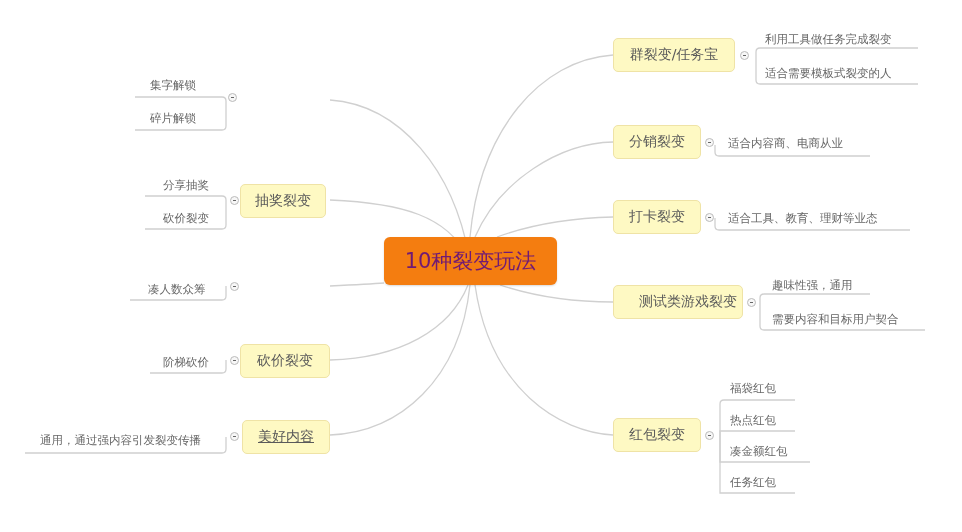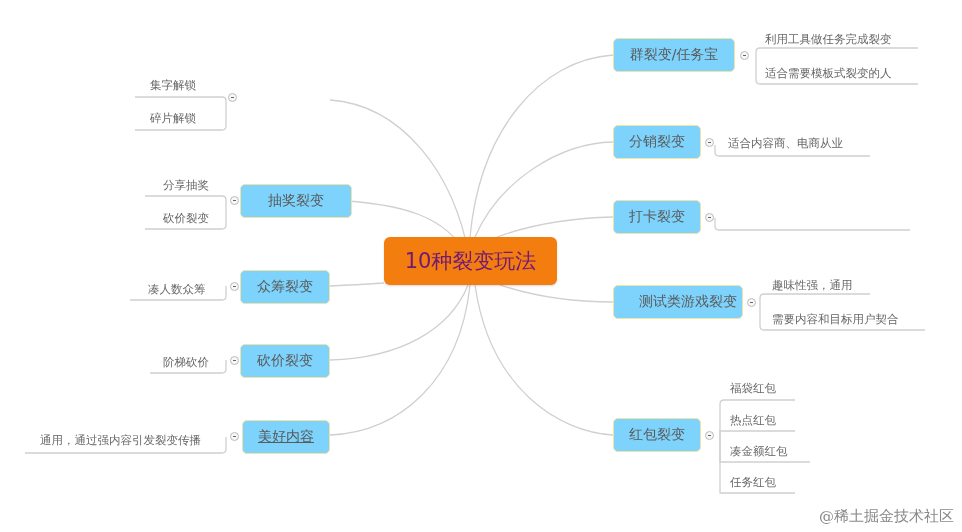--- a/index.html
+++ b/index.html
@@ -11,21 +11,21 @@
   }
   #canvas { position: absolute; left: 0; top: 0; width: 962px; height: 532px; }
   svg.links { position: absolute; left: 0; top: 0; }
   .root {
     position: absolute; left: 384px; top: 237px; width: 173px; height: 48px;
     background: #f47d10; border-radius: 6px; color: #701a75;
     font-size: 21px; display: flex; align-items: center; justify-content: center;
     box-shadow: 0 1px 2px rgba(0,0,0,0.15);
   }
   .node {
-    position: absolute; height: 34px; background: #7dd3fc;
+    position: absolute; height: 34px; background: #fef9c3;
     border: 1px solid #efe3a6; border-radius: 5px;
     font-size: 14px; color: #5a5a5a;
     display: flex; align-items: center; justify-content: center;
     box-sizing: border-box;
   }
   .leaf {
     position: absolute; font-size: 11.5px; color: #666; white-space: nowrap;
   }
   .toggle {
     position: absolute; width: 9px; height: 9px; border-radius: 50%;
@@ -75,26 +75,25 @@
       <path d="M720,435 L720,493 L795,493"></path>
     </g>
   </svg>
 
   <div class="root">10种裂变玩法</div>
 
   <div class="toggle" style="left:228px;top:93px;"></div>
   <div class="leaf" style="left:150px;top:78px;">集字解锁</div>
   <div class="leaf" style="left:150px;top:111px;">碎片解锁</div>
 
-  <div class="node" style="left:240px;top:184px;width:112px;">抽奖裂变</div>
+  <div class="node" style="left:240px;top:184px;width:86px;">抽奖裂变</div>
   <div class="toggle" style="left:230px;top:196px;"></div>
   <div class="leaf" style="left:163px;top:178px;">分享抽奖</div>
   <div class="leaf" style="left:163px;top:211px;">砍价裂变</div>
 
-  <div class="node" style="left:240px;top:270px;width:90px;">众筹裂变</div>
   <div class="toggle" style="left:230px;top:282px;"></div>
   <div class="leaf" style="left:148px;top:282px;">凑人数众筹</div>
 
   <div class="node" style="left:240px;top:344px;width:90px;">砍价裂变</div>
   <div class="toggle" style="left:230px;top:356px;"></div>
   <div class="leaf" style="left:163px;top:355px;">阶梯砍价</div>
 
   <div class="node" style="left:242px;top:420px;width:88px;text-decoration:underline;">美好内容</div>
   <div class="toggle" style="left:230px;top:432px;"></div>
   <div class="leaf" style="left:40px;top:433px;">通用，通过强内容引发裂变传播</div>
@@ -103,27 +102,27 @@
   <div class="toggle" style="left:740px;top:51px;"></div>
   <div class="leaf" style="left:765px;top:32px;">利用工具做任务完成裂变</div>
   <div class="leaf" style="left:765px;top:66px;">适合需要模板式裂变的人</div>
 
   <div class="node" style="left:613px;top:125px;width:88px;">分销裂变</div>
   <div class="toggle" style="left:705px;top:138px;"></div>
   <div class="leaf" style="left:728px;top:136px;">适合内容商、电商从业</div>
 
   <div class="node" style="left:613px;top:200px;width:88px;">打卡裂变</div>
   <div class="toggle" style="left:705px;top:213px;"></div>
+  <div class="leaf" style="left:728px;top:211px;">适合工具、教育、理财等业态</div>
 
   <div class="node" style="left:613px;top:285px;width:130px;padding-left:20px;">测试类游戏裂变</div>
   <div class="toggle" style="left:747px;top:298px;"></div>
   <div class="leaf" style="left:772px;top:278px;">趣味性强，通用</div>
   <div class="leaf" style="left:772px;top:312px;">需要内容和目标用户契合</div>
 
   <div class="node" style="left:613px;top:418px;width:88px;">红包裂变</div>
   <div class="toggle" style="left:705px;top:431px;"></div>
   <div class="leaf" style="left:730px;top:381px;">福袋红包</div>
   <div class="leaf" style="left:730px;top:413px;">热点红包</div>
   <div class="leaf" style="left:730px;top:444px;">凑金额红包</div>
   <div class="leaf" style="left:730px;top:475px;">任务红包</div>
 
-  <div class="watermark">@稀土掘金技术社区</div>
 </div>
 
 </body></html>

